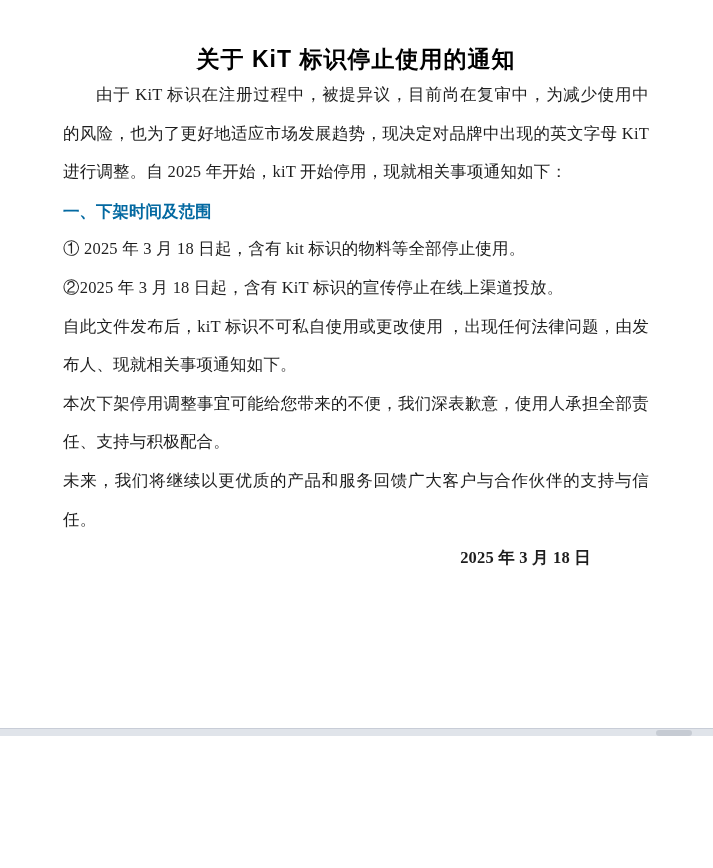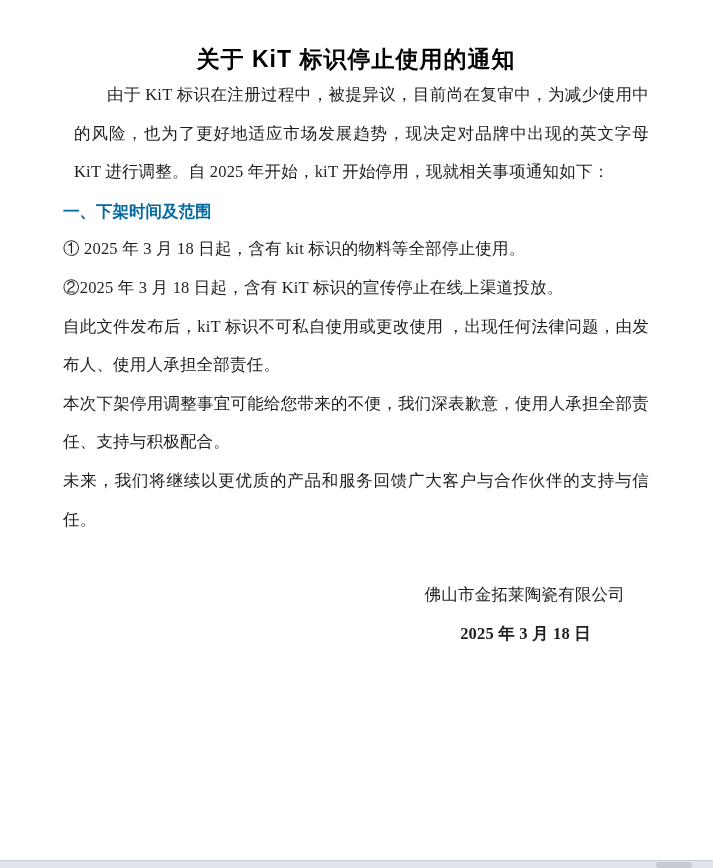--- a/index.html
+++ b/index.html
@@ -3,21 +3,21 @@
 <meta charset="utf-8">
 <style>
   * { box-sizing: border-box; margin: 0; padding: 0; }
   html, body {
     width: 713px; height: 868px;
     background: #ffffff;
     overflow: hidden;
   }
   .page {
     position: relative;
-    width: 713px; height: 868px;
+    width: 713px; height: 736px;
     background: #ffffff;
     font-family: "Liberation Serif", "DejaVu Serif", serif;
     color: #1e1e1e;
   }
   .content {
     padding: 42px 64px 0 63px;
   }
   .doc-title {
     text-align: center;
     font-family: "Liberation Sans", "DejaVu Sans", sans-serif;
@@ -27,21 +27,21 @@
     letter-spacing: 1px;
     color: #000000;
   }
   .body-text {
     font-size: 16.5px;
     line-height: 38.6px;
     text-align: justify;
     letter-spacing: 0.2px;
   }
   .salutation { margin-top: 34px; }
-  .indent { text-indent: 2em; margin-left: 11px; }
+  .indent { text-indent: 2em; }
   .sec-heading {
     font-family: "Liberation Sans", "DejaVu Sans", sans-serif;
     font-weight: 700;
     font-size: 16.5px;
     line-height: 38.6px;
     color: #0369a1;
   }
   .sig-company {
     text-align: right;
     padding-right: 24px;
@@ -78,28 +78,27 @@
 
     <p class="body-text indent">由于 KiT 标识在注册过程中，被提异议，目前尚在复审中，为减少使用中的风险，也为了更好地适应市场发展趋势，现决定对品牌中出现的英文字母 KiT 进行调整。自 2025 年开始，kiT 开始停用，现就相关事项通知如下：</p>
 
     <h2 class="sec-heading">一、下架时间及范围</h2>
 
     <p class="body-text">① 2025 年 3 月 18 日起，含有 kit 标识的物料等全部停止使用。</p>
 
     <p class="body-text">②2025 年 3 月 18 日起，含有 KiT 标识的宣传停止在线上渠道投放。</p>
 
 
-    <p class="body-text">自此文件发布后，kiT 标识不可私自使用或更改使用 ，出现任何法律问题，由发布人、使用人承担全部责任。</p>
+    <p class="body-text">自此文件发布后，kiT 标识不可私自使用或更改使用 ，出现任何法律问题，由发布人、现就相关事项通知如下。</p>
 
     <p class="body-text">本次下架停用调整事宜可能给您带来的不便，我们深表歉意，使用人承担全部责任、支持与积极配合。</p>
 
     <p class="body-text">未来，我们将继续以更优质的产品和服务回馈广大客户与合作伙伴的支持与信任。</p>
 
 
-    <p class="body-text sig-company">佛山市金拓莱陶瓷有限公司</p>
 
     <p class="body-text sig-date">2025 年 3 月 18 日</p>
 
   </div>
 
   <div class="hscrollbar">
     <div class="thumb"></div>
   </div>
 </div>
 

